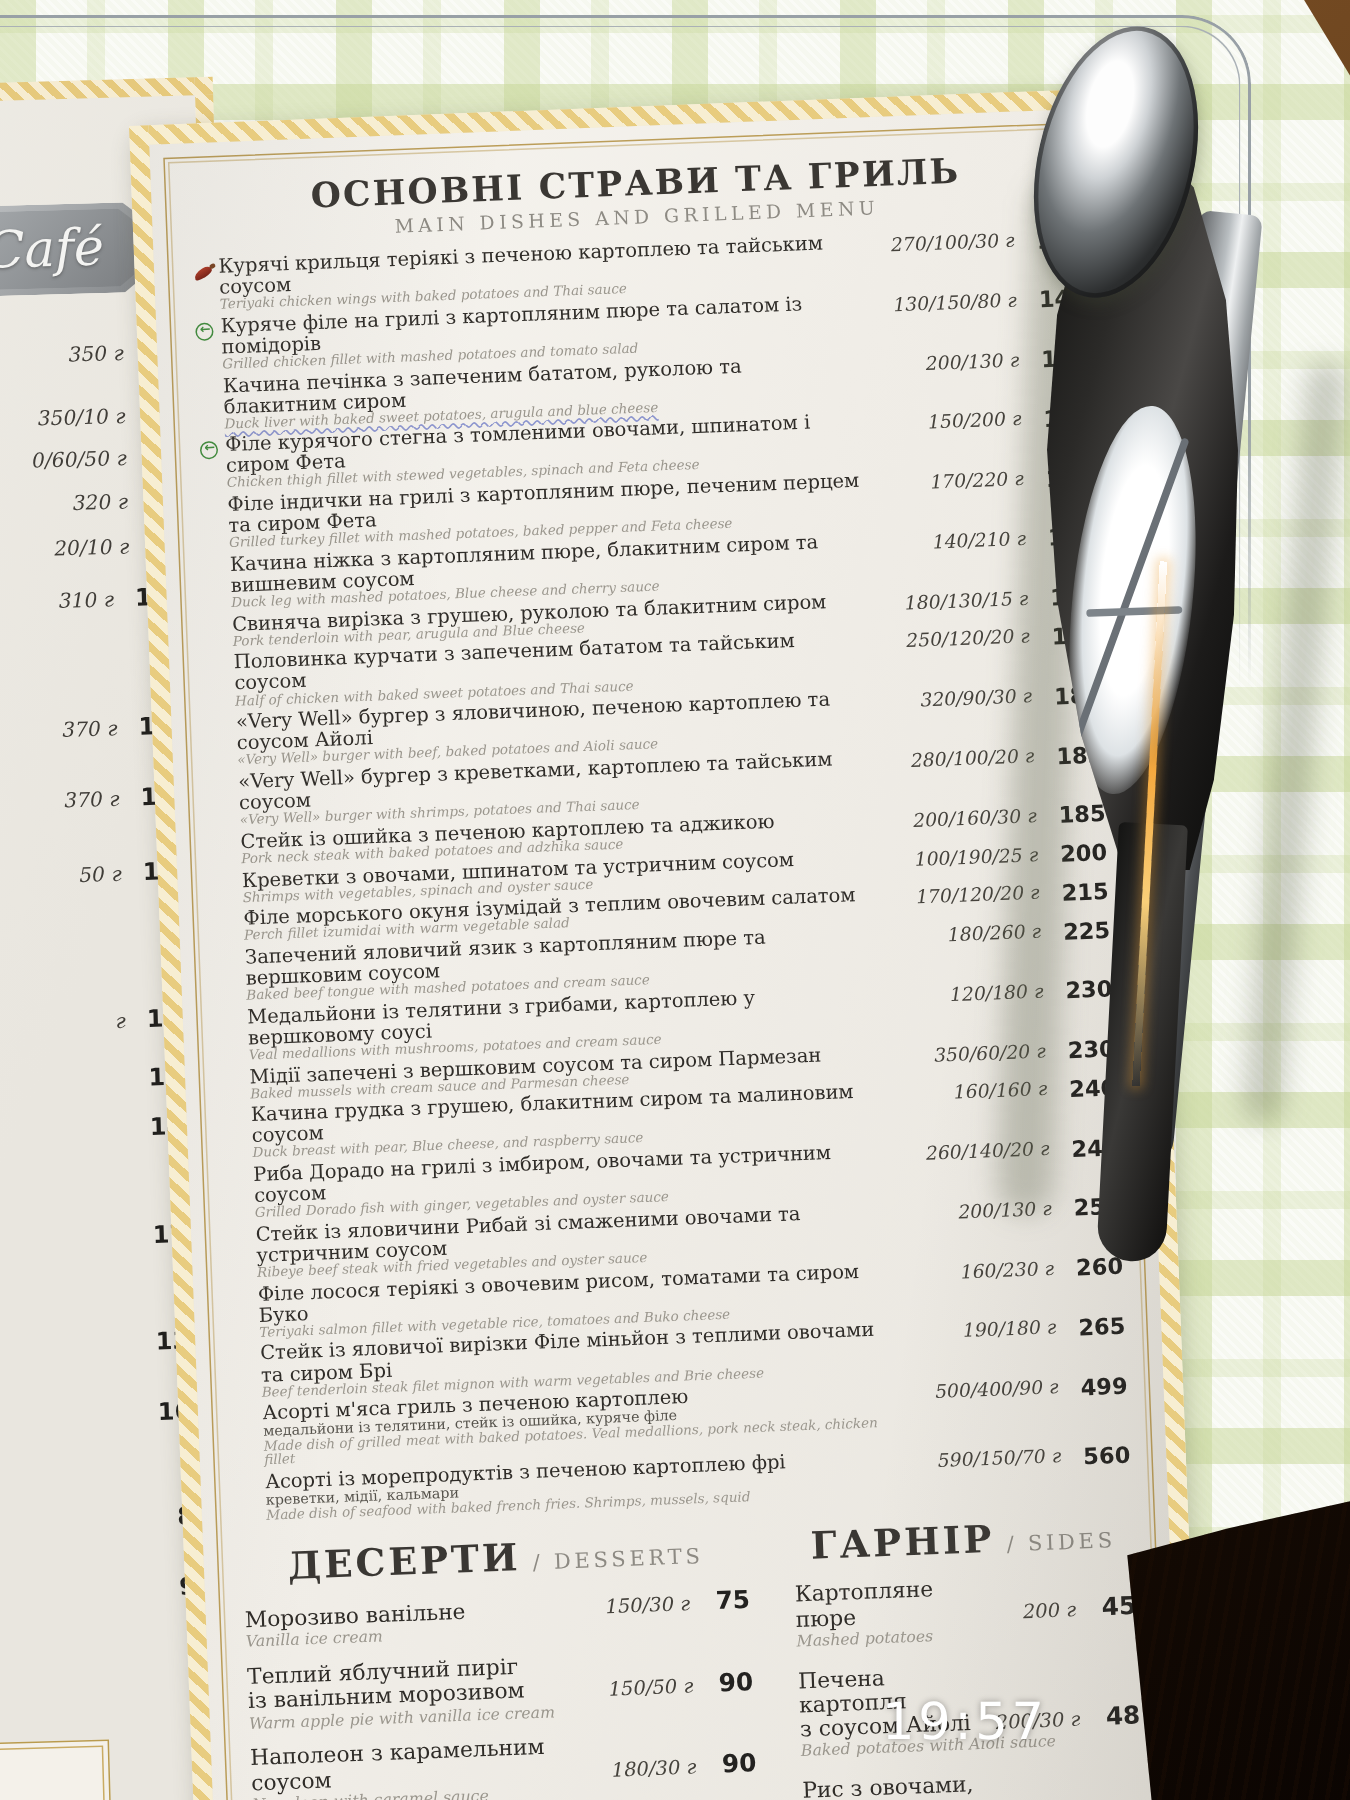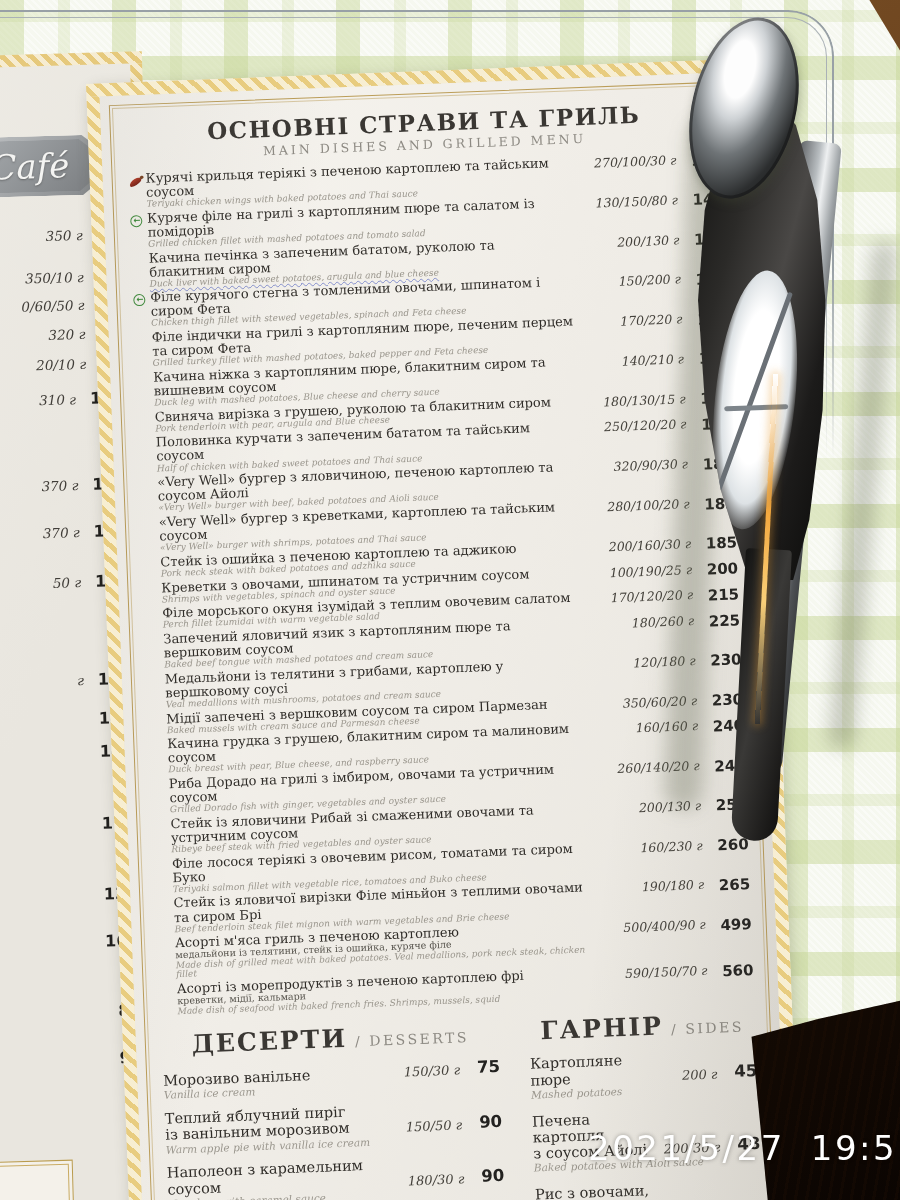--- a/index.html
+++ b/index.html
@@ -512,15 +512,14 @@
 <div class="spoon-handle"></div>
 <div class="knife-blade">
   <div class="reflect"></div>
 </div>
 <div class="knife-handle"></div>
 <div class="spoon-bowl"></div>
 
 <div class="wood-br"></div>
 
 <div class="stamp">
-  <span>2021/5/27</span>
   <span>19:57</span>
 </div>
 
 </body></html>

